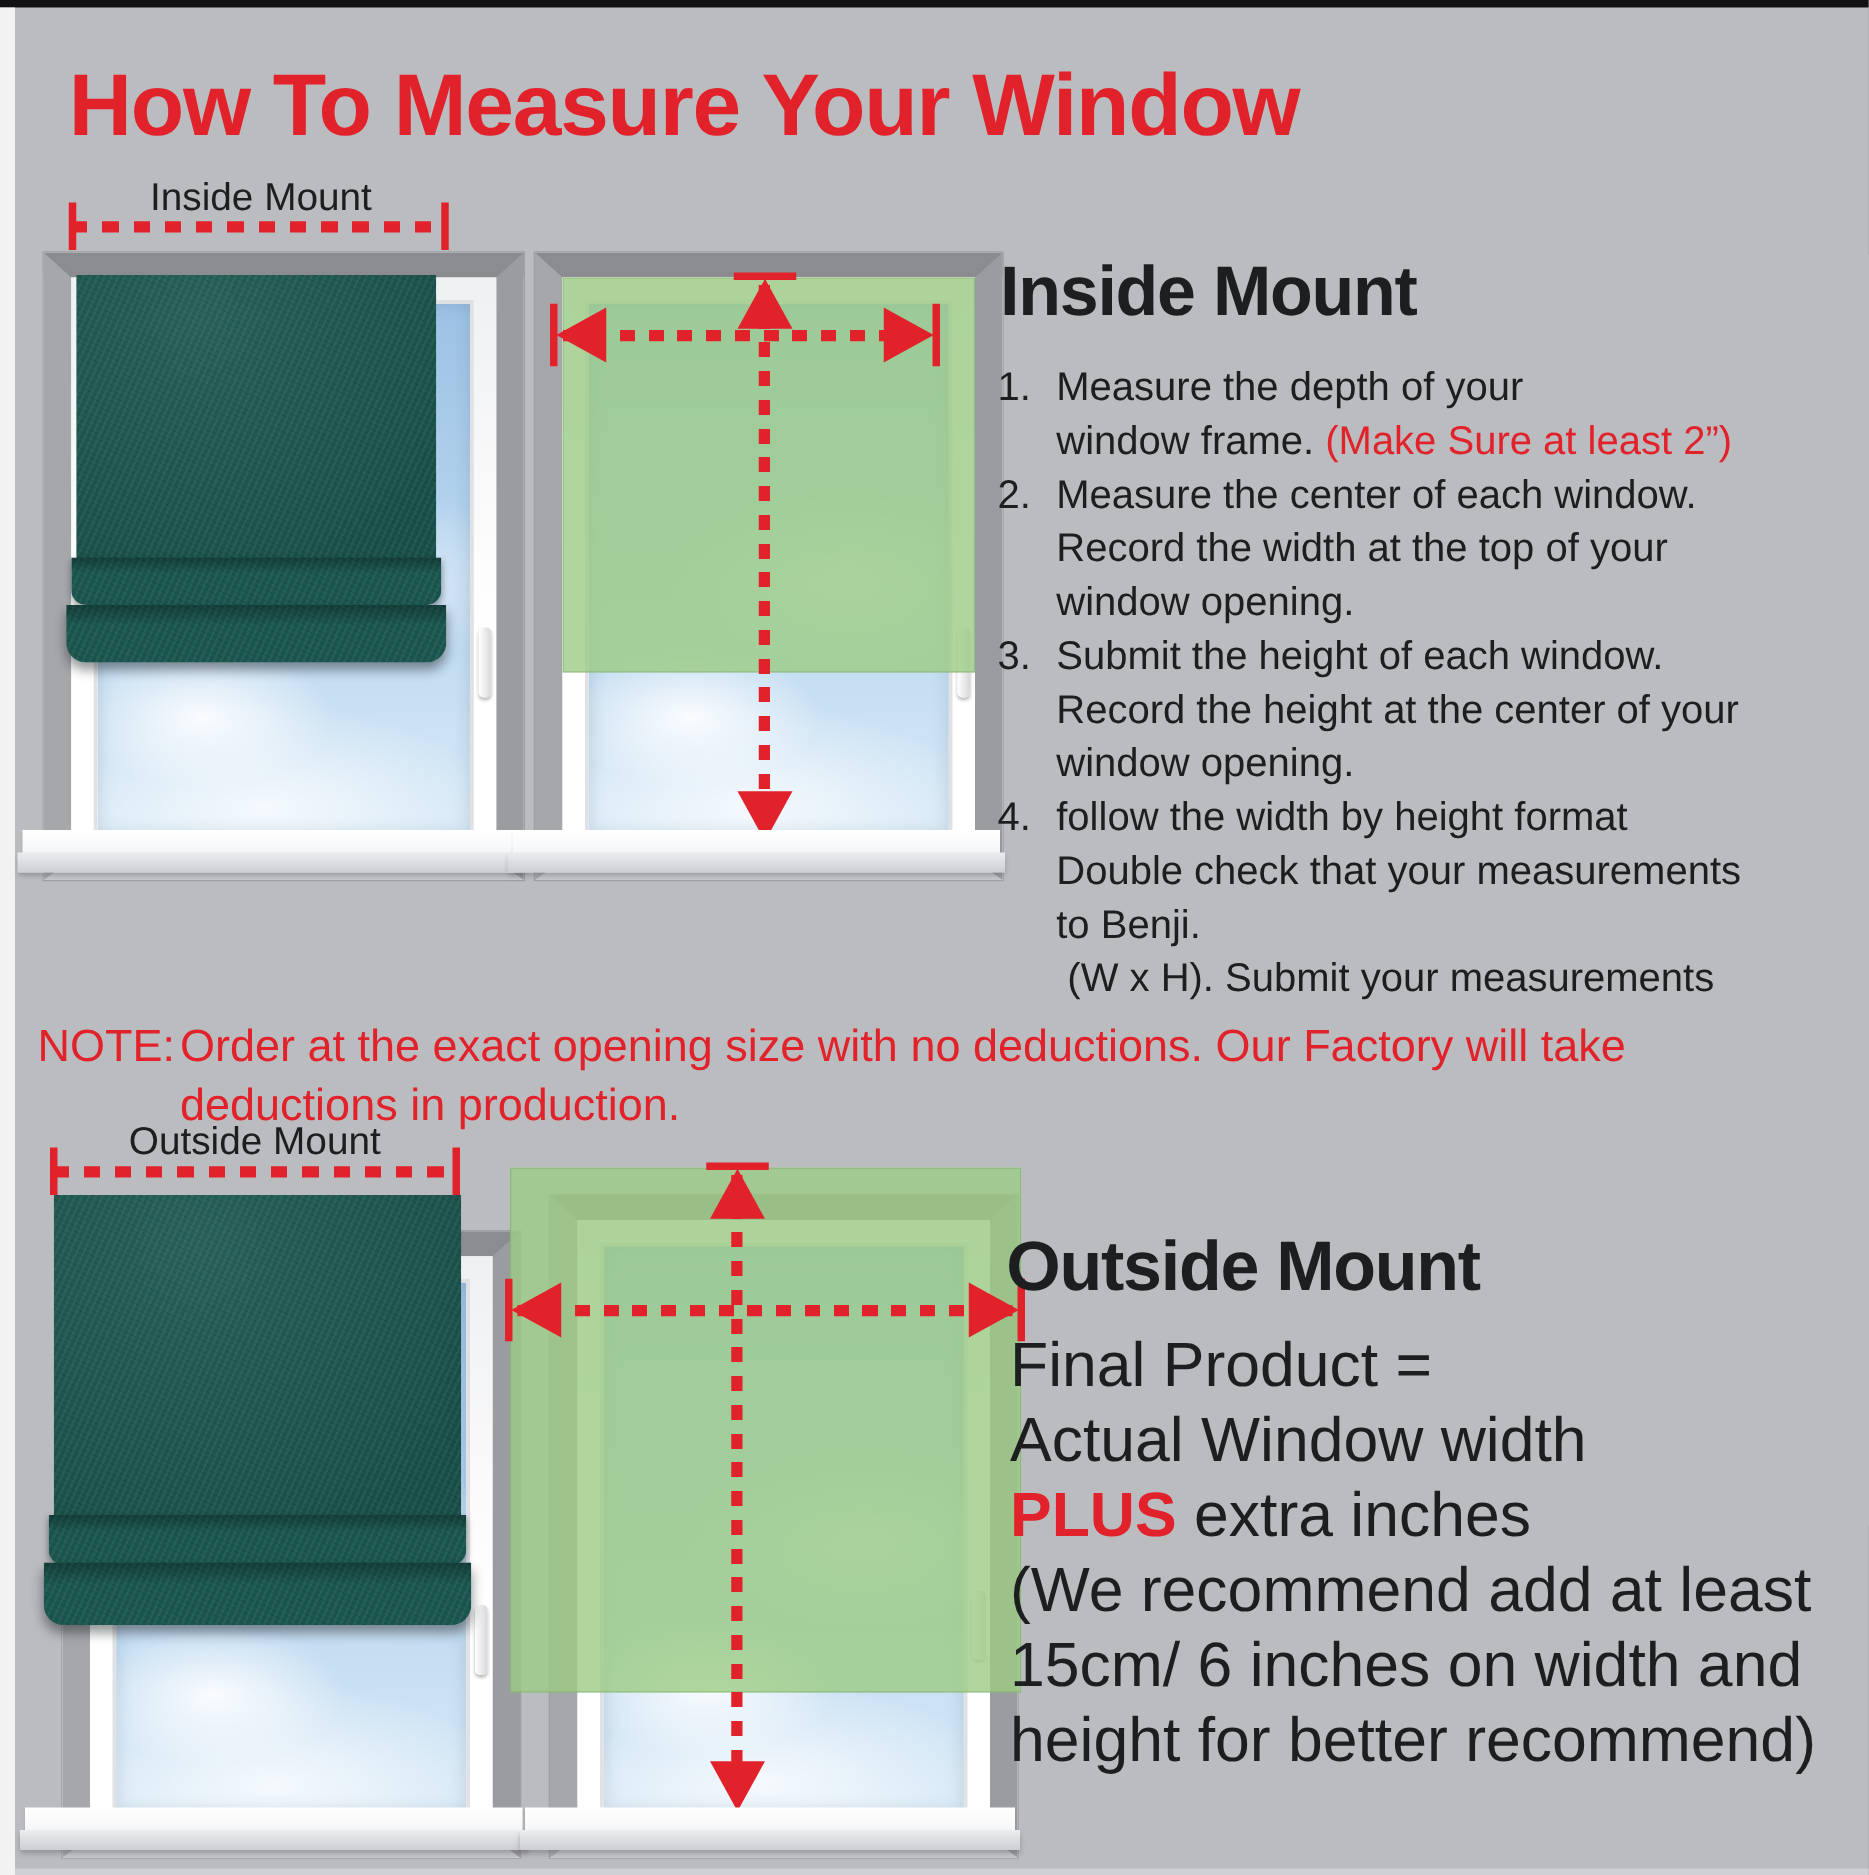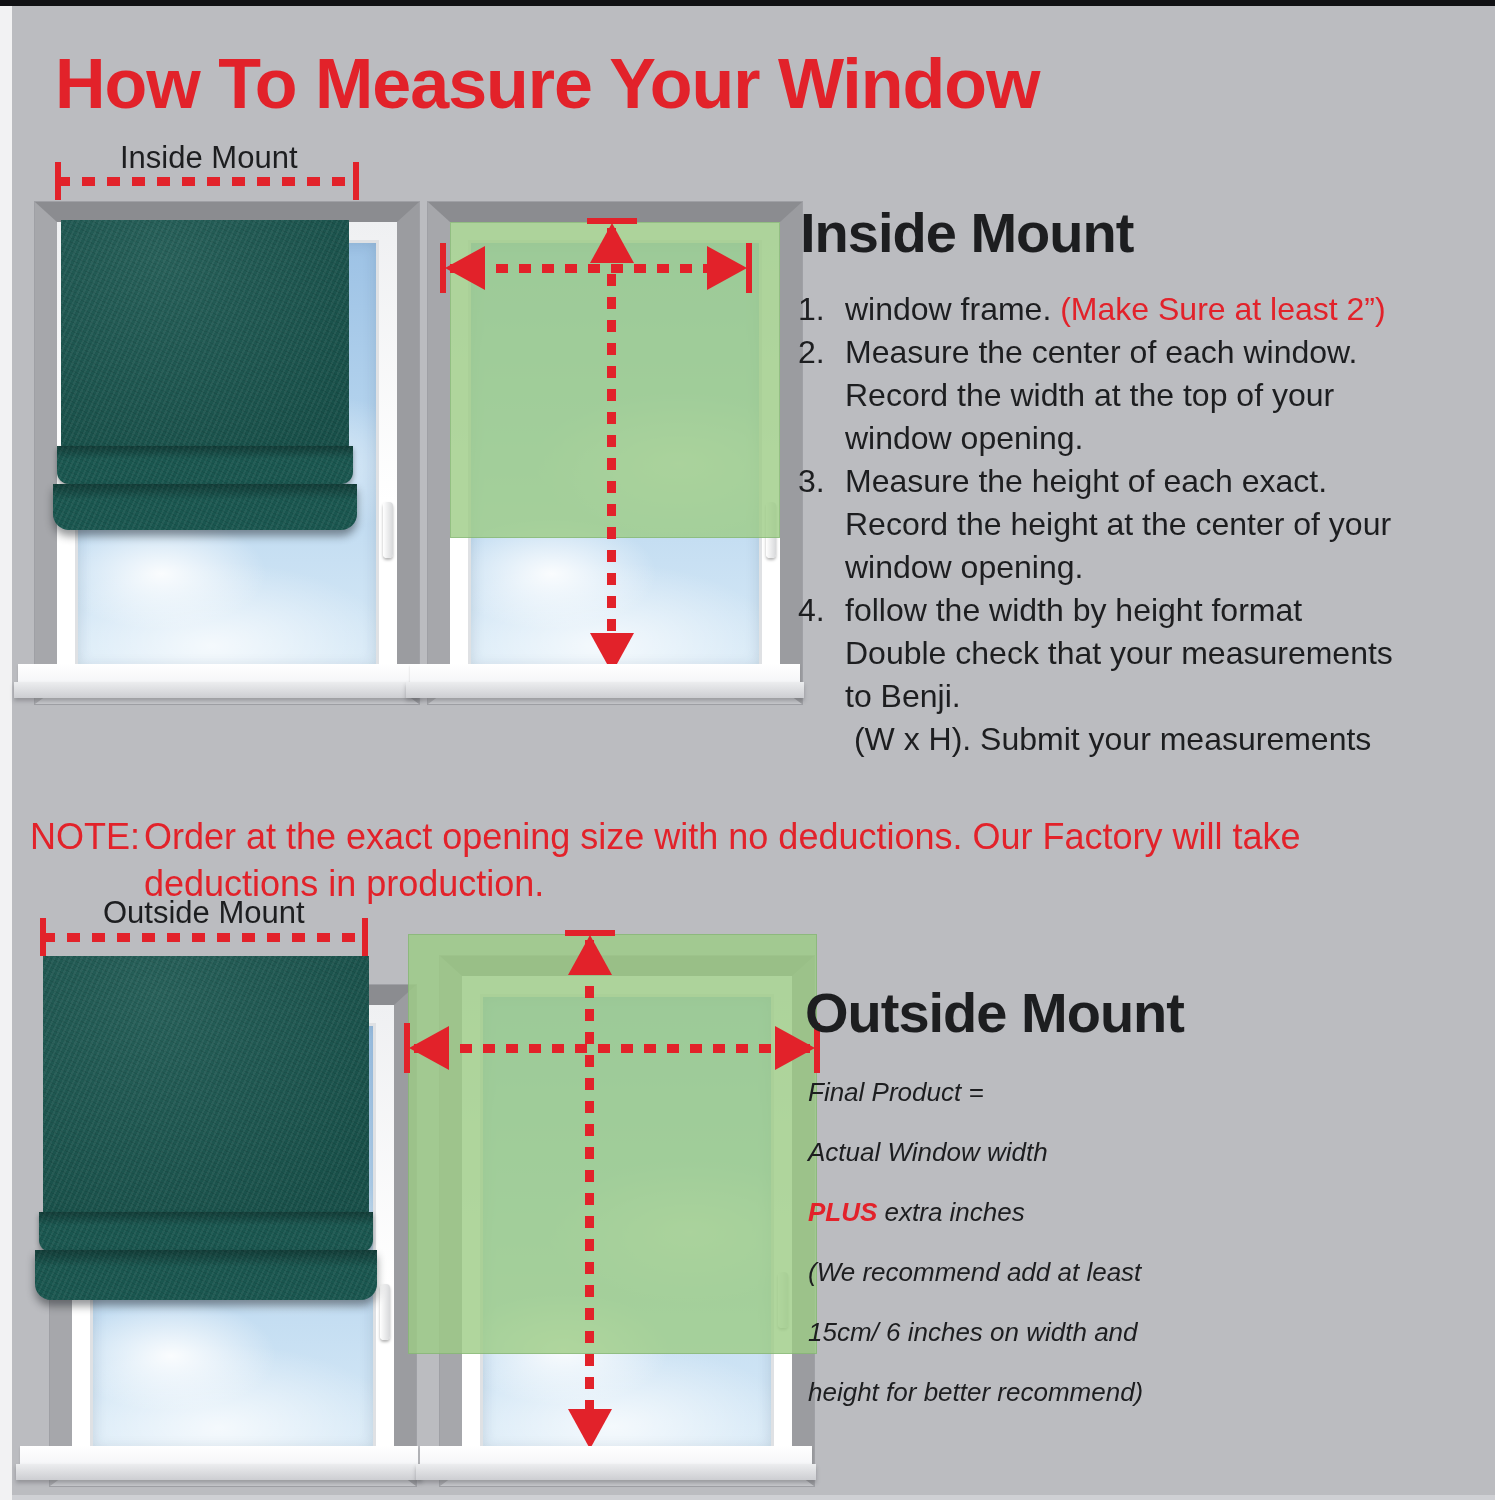--- a/index.html
+++ b/index.html
@@ -143,21 +143,21 @@
   .bold{font-weight:bold;}
 
   .note{
     position:absolute;left:30px;top:813px;width:1450px;
     display:flex;font-size:36px;line-height:47px;color:var(--red);
   }
   .note-label{flex:0 0 114px;}
 
   .outside-para{
     position:absolute;left:808px;top:1062px;width:660px;
-    font-size:26px;line-height:60px;color:var(--ink);font-style:italic;
+    font-size:50px;line-height:60px;color:var(--ink);
   }
 </style>
 </head>
 <body>
 
 <div class="canvas">
   <div class="top-edge"></div>
   <div class="left-edge"></div>
   <div class="bottom-edge"></div>
 
@@ -204,35 +204,36 @@
       <span class="tri tri-d"></span>
     </div>
     <div class="sill" style="left:-18px;top:462px;width:390px;"></div>
   </div>
 
   <h2 class="section-heading" style="left:800px;top:200px;">Inside Mount</h2>
   <div class="steps">
     <div class="step">
       <span class="num">1.</span>
       <span>
+        <span class="ln">Measure the depth of your</span>
         <span class="ln"><span>window frame. </span><span class="red">(Make Sure at least 2”)</span></span>
       </span>
     </div>
     <div class="step">
       <span class="num">2.</span>
       <span>
         <span class="ln">Measure the center of each window.</span>
         <span class="ln">Record the width at the top of your</span>
         <span class="ln">window opening.</span>
       </span>
     </div>
     <div class="step">
       <span class="num">3.</span>
       <span>
-        <span class="ln">Measure the height of each exact.</span>
+        <span class="ln">Submit the height of each window.</span>
         <span class="ln">Record the height at the center of your</span>
         <span class="ln">window opening.</span>
       </span>
     </div>
     <div class="step">
       <span class="num">4.</span>
       <span>
         <span class="ln">follow the width by height format</span>
         <span class="ln">Double check that your measurements</span>
         <span class="ln">to Benji.</span>

